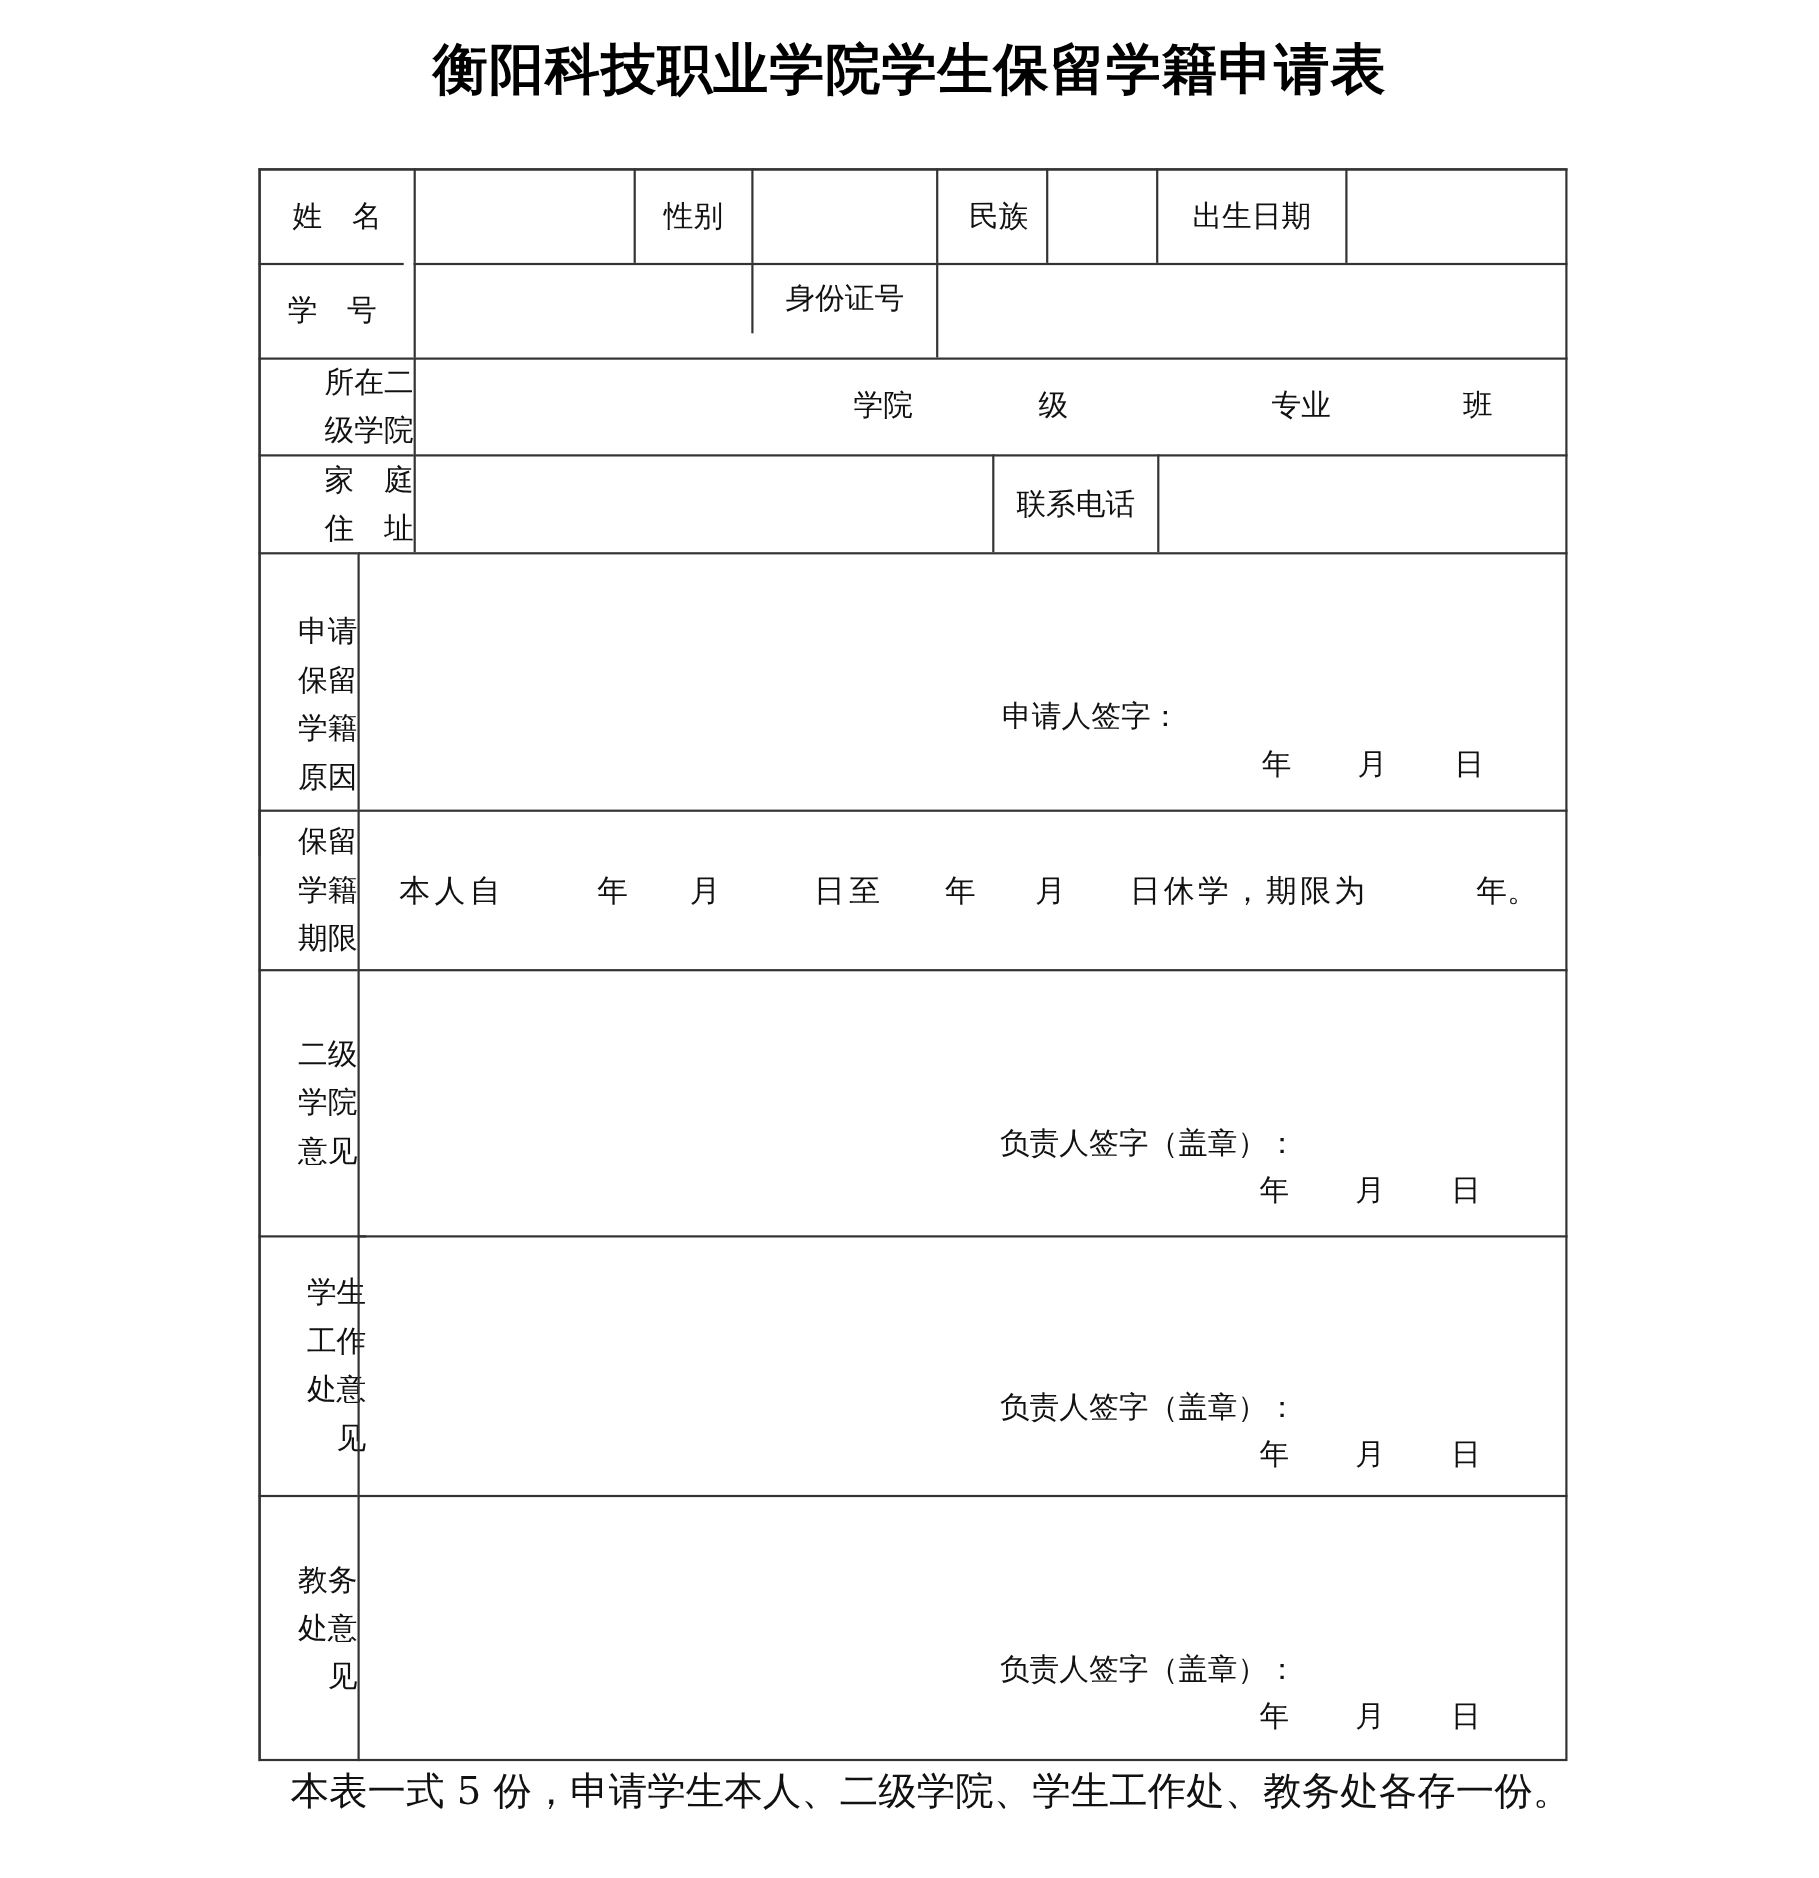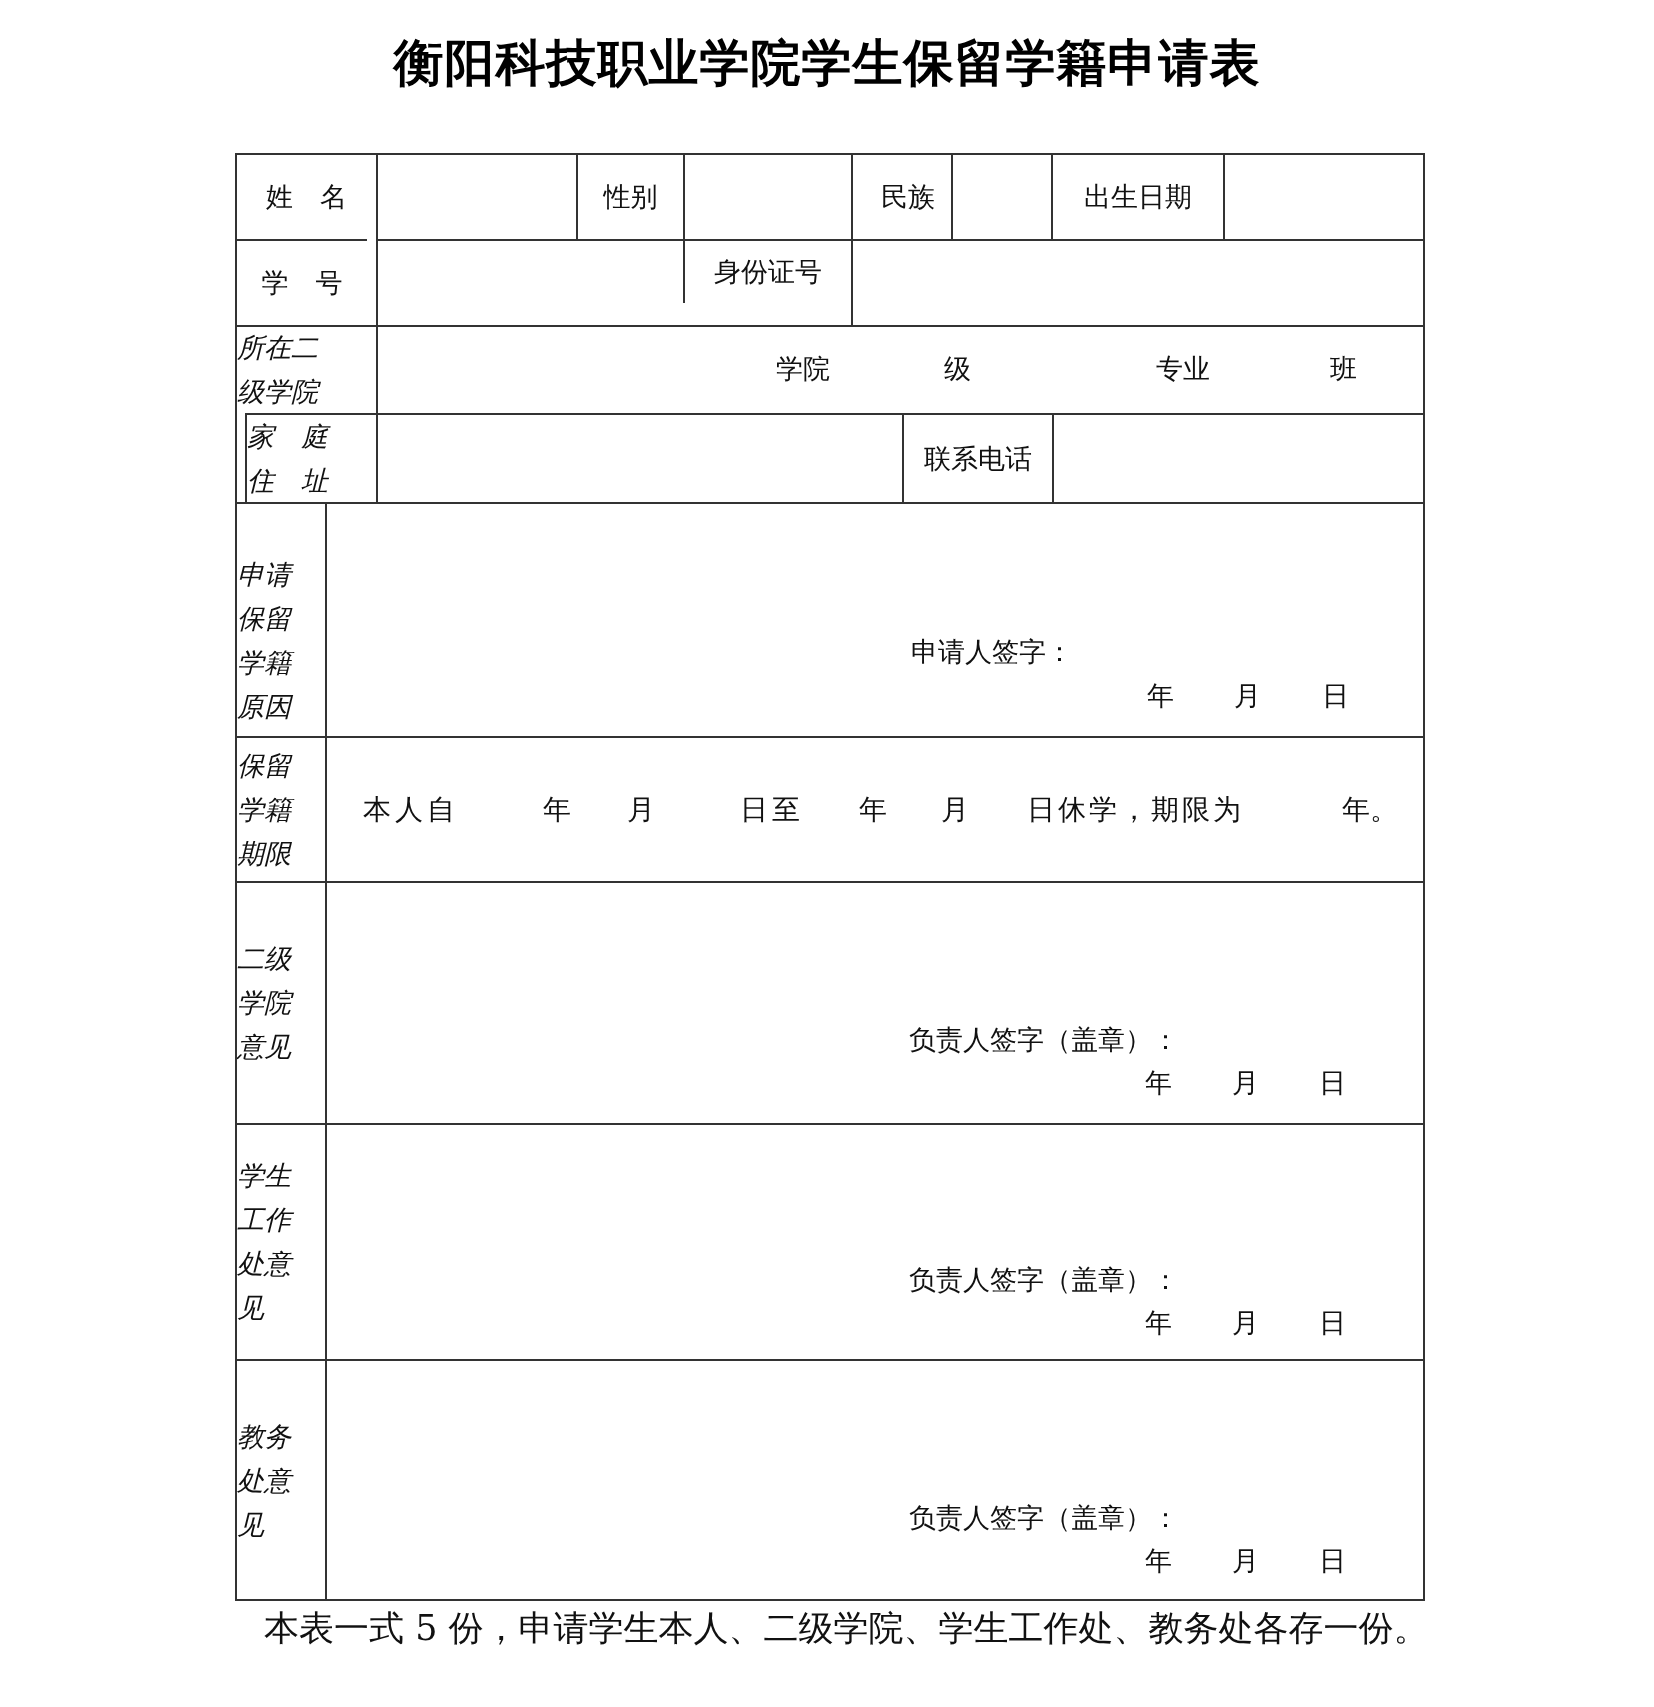--- a/index.html
+++ b/index.html
@@ -14,21 +14,21 @@
   }
   .form { position: absolute; left: 235px; top: 153px; width: 1190px; height: 1448px; }
   .cell {
     position: absolute; box-sizing: border-box;
     border-left: 2px solid #333; border-top: 2px solid #333;
     display: flex; align-items: center; justify-content: center;
     font-size: 27px; text-align: center; line-height: 44px;
   }
   .outer { position: absolute; left: 0; top: 0; width: 1190px; height: 1448px;
            box-sizing: border-box; border: 2px solid #333; pointer-events: none; }
-  .vlabel { display: flex; flex-direction: column; align-items: flex-start; justify-content: center; font-style: italic; }
+  .vlabel { display: flex; flex-direction: column; align-items: flex-end; justify-content: center; }
   .vlabel span { display: block; line-height: 44px; }
   .input { cursor: text; }
   .txt { position: absolute; font-size: 27px; white-space: nowrap; }
   .kai { font-family: "DejaVu Sans", "Liberation Sans", sans-serif; font-size: 28px; }
   .note {
     position: absolute; left: 264px; top: 1605px; font-size: 35px; white-space: nowrap;
   }
 </style>
 </head>
 <body>
@@ -55,21 +55,21 @@
     <span>所在二</span>
     <span>级学院</span>
   </div>
   <div class="cell input" style="left:141px;top:172px;width:1049px;height:88px;">
     <span class="txt" style="left:398px;top:20px;">学院</span>
     <span class="txt" style="left:566px;top:20px;">级</span>
     <span class="txt" style="left:778px;top:20px;">专业</span>
     <span class="txt" style="left:952px;top:20px;">班</span>
   </div>
 
-  <div class="cell vlabel" style="left:0;top:260px;width:141px;height:89px;margin-left:10px;">
+  <div class="cell vlabel" style="left:0;top:260px;width:141px;height:89px;">
     <span>家　庭</span>
     <span>住　址</span>
   </div>
   <div class="cell input" style="left:141px;top:260px;width:526px;height:89px;"></div>
   <div class="cell" style="left:667px;top:260px;width:150px;height:89px;">联系电话</div>
   <div class="cell input" style="left:817px;top:260px;width:373px;height:89px;"></div>
 
   <div class="cell vlabel" style="left:0;top:349px;width:90px;height:276px;">
     <span>申请</span>
     <span>保留</span>

